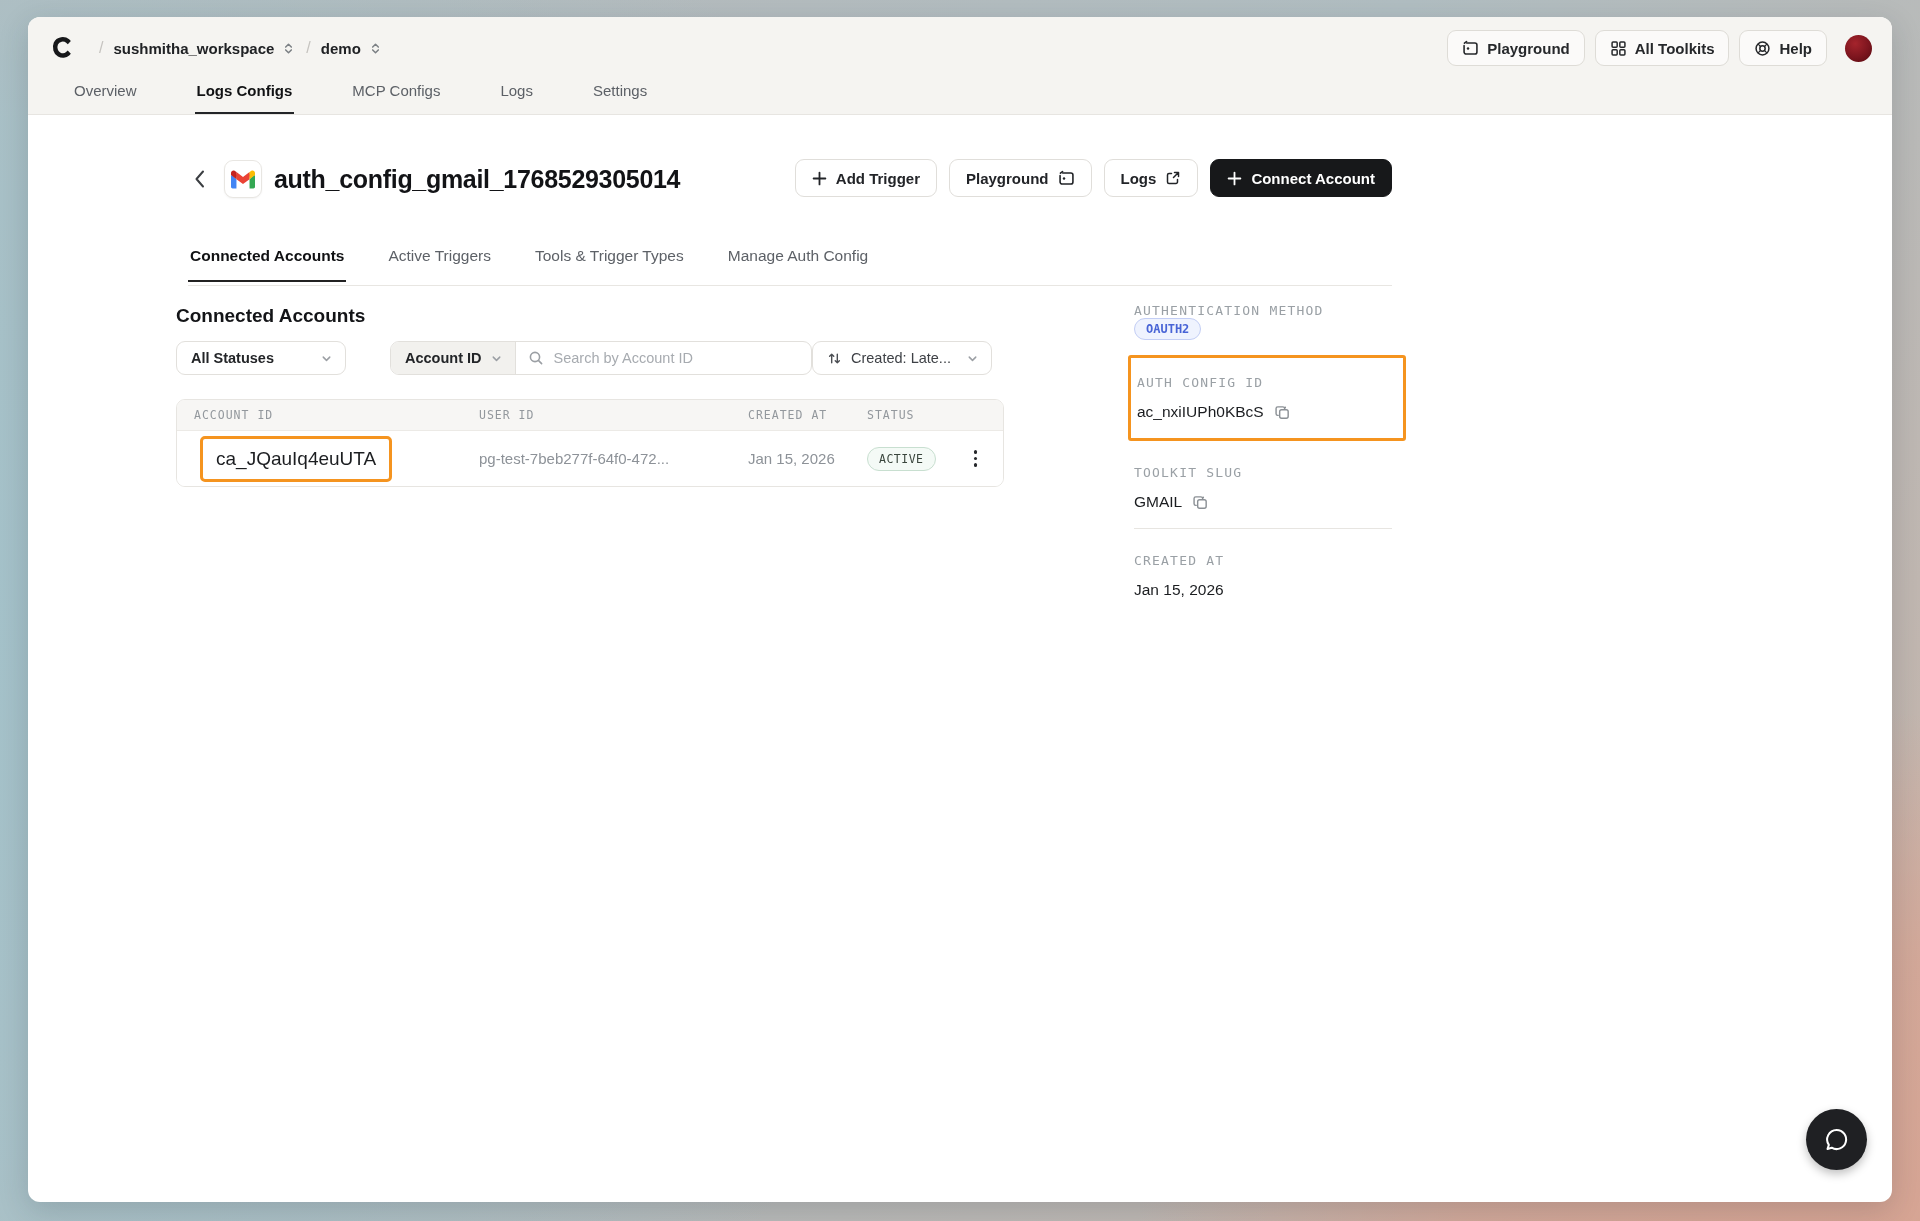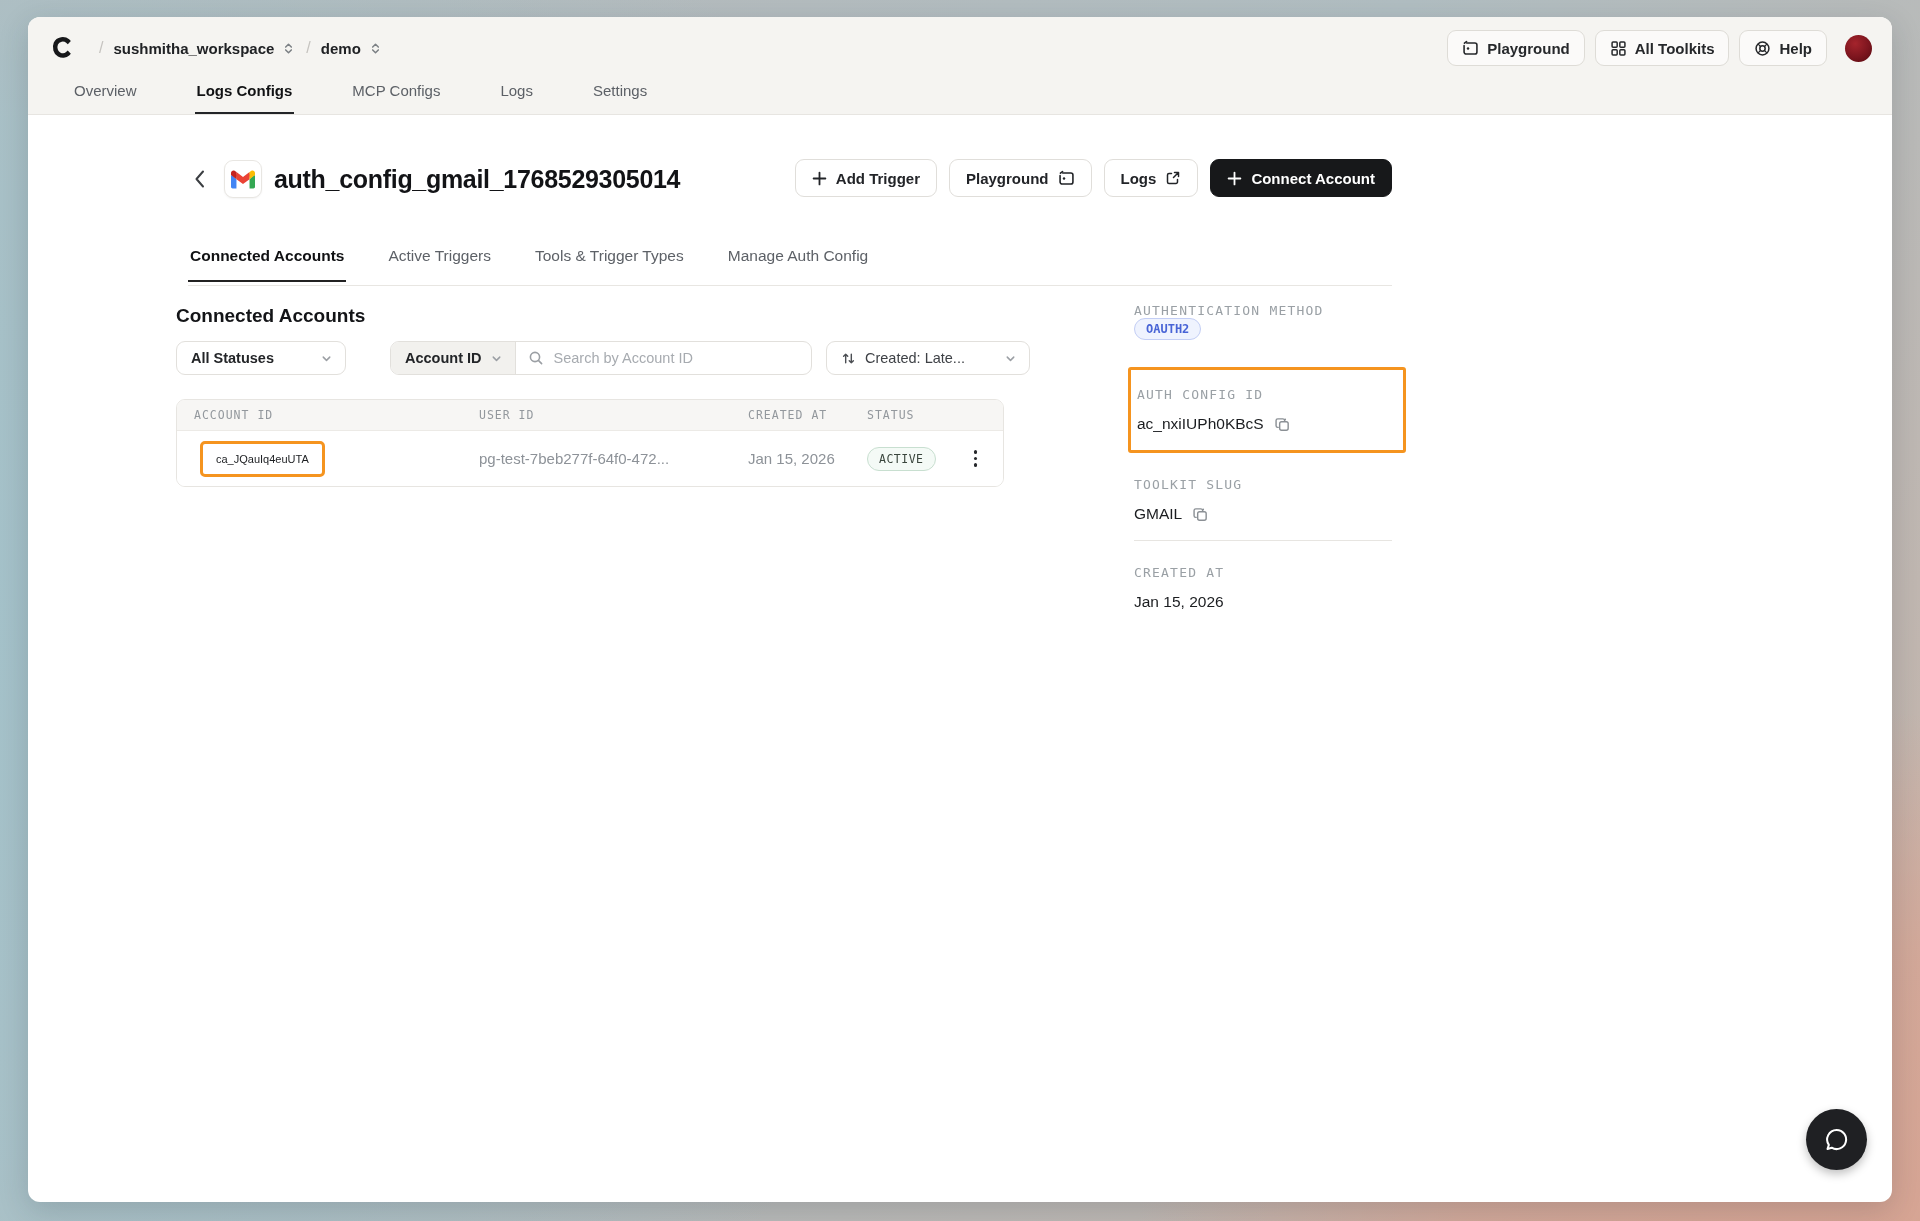--- a/index.html
+++ b/index.html
@@ -58,41 +58,41 @@
   .select .chev{color:#9b9fa4;margin-left:10px;display:inline-flex;}
   .status-select{width:170px;}
   .search-combo{display:flex;align-items:stretch;width:422px;height:34px;margin-left:44px;
     border:1px solid #e2e0dc;border-radius:9px;background:#fff;overflow:hidden;}
   .search-field-seg{display:flex;align-items:center;gap:8px;padding:0 12px 0 14px;background:#f2f1ee;
     border-right:1px solid #e2e0dc;font-size:14.5px;font-weight:600;color:#232528;cursor:pointer;white-space:nowrap;}
   .search-field-seg .chev{color:#9b9fa4;display:inline-flex;}
   .search-box{display:flex;align-items:center;gap:8px;flex:1;padding:0 12px;}
   .search-box input{border:none;outline:none;flex:1;font-size:14.5px;font-family:"Liberation Sans",sans-serif;color:#2a2c2f;background:transparent;}
   .search-box input::placeholder{color:#a7abb0;}
-  .sort-select{width:204px;margin-left:14px;}
+  .sort-select{width:180px;}
   .sort-select .sorticon{margin-right:9px;display:inline-flex;color:#4b4e53;}
   
   .table{position:absolute;left:148px;top:382px;width:828px;border:1px solid #e7e5e1;border-radius:9px;overflow:hidden;background:#fff;}
   .t-head{display:grid;grid-template-columns:285px 269px 119px 113px 1fr;background:#f7f6f4;border-bottom:1px solid #eceae6;height:31px;align-items:center;}
   .t-head div{font-family:"DejaVu Sans Mono",monospace;font-size:11.5px;letter-spacing:1px;color:#93989d;padding-left:17px;}
   .t-row{display:grid;grid-template-columns:285px 269px 119px 113px 1fr;height:55px;align-items:center;background:#fff;}
   .cell{font-size:15px;padding-left:17px;}
   .cell.gray{color:#8d9298;}
   .acct-box{display:inline-flex;align-items:center;margin-left:6px;padding:9px 13px;border:3px solid #F5941F;border-radius:5px;background:#fff;}
-  .acct-box span{font-size:11px;font-weight:500;color:#1c1e21;}
+  .acct-box span{font-size:19px;font-weight:500;color:#1c1e21;}
   .badge-active{display:inline-flex;align-items:center;margin-left:17px;padding:4px 11px;border-radius:999px;
     border:1px solid #c8dfd0;background:#f4faf6;font-family:"DejaVu Sans Mono",monospace;font-size:11.5px;letter-spacing:.5px;color:#39453c;}
   .kebab{justify-self:end;margin-right:22px;display:flex;flex-direction:column;gap:3px;cursor:pointer;padding:4px;}
   .kebab i{width:3.5px;height:3.5px;border-radius:50%;background:#26282b;display:block;}
   
   .sidebar{position:absolute;left:1106px;top:286px;width:258px;}
   .side-label{font-family:"DejaVu Sans Mono",monospace;font-size:13px;letter-spacing:1.2px;color:#9aa0a5;}
   .oauth-badge{display:inline-flex;padding:3px 11px;border-radius:999px;border:1px solid #c3cef5;
     background:#eff3fe;font-family:"DejaVu Sans Mono",monospace;font-size:12px;font-weight:700;color:#4864d6;}
-  .config-box{margin:27px -14px 0 -6px;border:3px solid #F5941F;border-radius:3px;padding:17px 0 17px 6px;background:#fff;}
+  .config-box{margin:15px -14px 0 -6px;border:3px solid #F5941F;border-radius:3px;padding:17px 0 17px 6px;background:#fff;}
   .side-value{display:flex;align-items:center;gap:10px;margin-top:13px;font-size:15.5px;font-weight:500;color:#1b1d20;}
   .copy-icon{display:inline-flex;color:#8b9095;cursor:pointer;}
   .side-block{margin-top:24px;}
   .side-divider{margin-top:17px;border-top:1px solid #e7e5e1;}
   
   .chat-fab{position:absolute;left:1778px;top:1092px;width:61px;height:61px;border-radius:50%;
     background:#1f2023;display:flex;align-items:center;justify-content:center;cursor:pointer;
     box-shadow:0 4px 10px rgba(0,0,0,.25);}
   svg{display:block;}
 </style>

